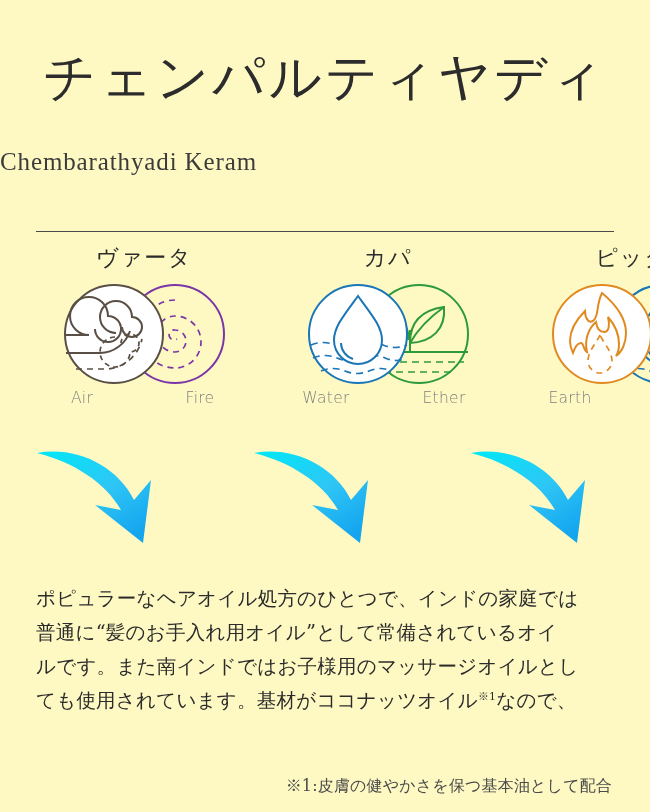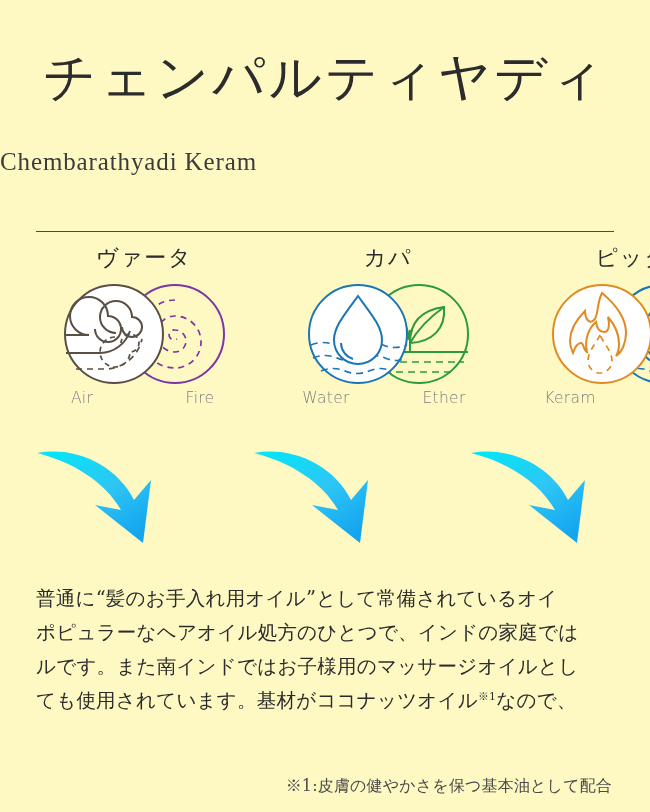--- a/index.html
+++ b/index.html
@@ -289,21 +289,21 @@
                      c0 5 -1 9 -3 12
                      c6 -4 10 -13 10 -23
                      c0 -16 -12 -30 -24 -40 z"></path>
 
             <path d="M68 56 c-4 9 -12 16 -12 26 a12 12 0 0 0 24 0 c0 -10 -8 -17 -12 -26 z" stroke-dasharray="6 5" stroke-width="1.7"></path>
           </g>
         </svg>
       </div>
 
       <div class="element-labels">
-        <div class="element-label el-a">Keram</div>
+        <div class="element-label el-a">Earth</div>
         <div class="element-label el-b">Water</div>
       </div>
     </div>
   </div>
 
   <div class="arrows">
     <div class="arrow-cell">
       <svg width="150" height="105" viewBox="0 0 150 105" xmlns="http://www.w3.org/2000/svg">
         <defs>
           <linearGradient id="ag1" x1="0" y1="0" x2="0.75" y2="1">
@@ -335,21 +335,21 @@
             <stop offset="55%" stop-color="#2ec6f5"></stop>
             <stop offset="100%" stop-color="#15a5ef"></stop>
           </linearGradient>
         </defs>
         <path d="M4 11 C44 4 84 24 101 58 L118 38 L110 101 L62 63 L88 68 C72 40 40 20 4 11 Z" fill="url(#ag3)"></path>
       </svg>
     </div>
   </div>
 
   <div class="body-copy">
+    <p>ポピュラーなヘアオイル処方のひとつで、インドの家庭では</p>
     <p>普通に“髪のお手入れ用オイル”として常備されているオイ</p>
-    <p>ポピュラーなヘアオイル処方のひとつで、インドの家庭では</p>
     <p>ルです。また南インドではお子様用のマッサージオイルとし</p>
     <p><span>ても使用されています。基材がココナッツオイル</span><sup>※1</sup><span>なので、</span></p>
   </div>
 
   <div class="footnote">※1:皮膚の健やかさを保つ基本油として配合</div>
 
 </div>
 
 </body></html>

